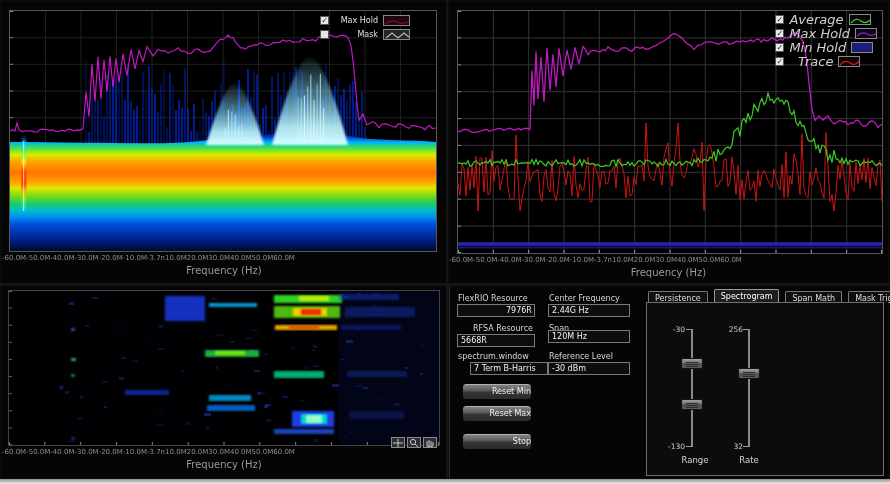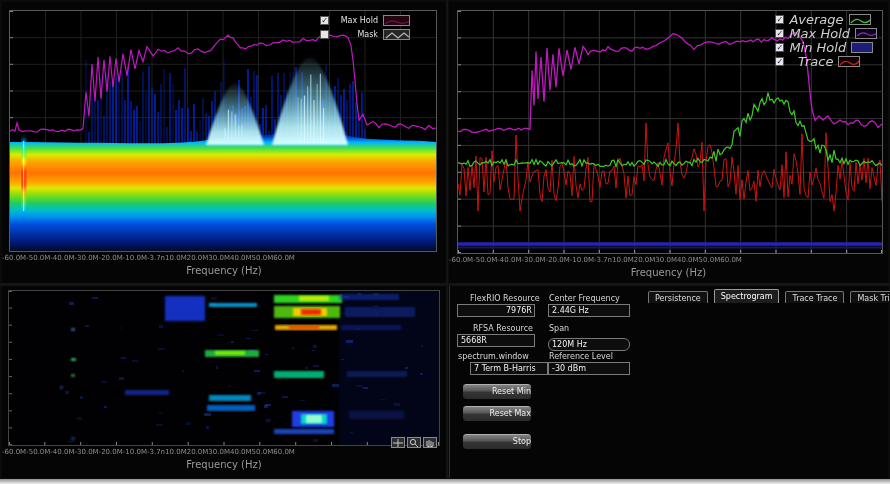--- a/index.html
+++ b/index.html
@@ -596,42 +596,61 @@
         <span class="tick-label">30.0M</span>
         <span class="tick-label">40.0M</span>
         <span class="tick-label">50.0M</span>
         <span class="tick-label">60.0M</span>
       </div>
     <div class="axis-title" id="at-bl">Frequency (Hz)</div>
   </div>
 
   <div class="quad" id="quad-br">
 
-    <div class="ctl-label" style="left:20px;top:8px;">FlexRIO Resource</div>
+    <div class="ctl-label" style="left:8px;top:8px;">FlexRIO Resource</div>
     <div class="field" style="left:7px;top:18px;width:78px;padding-left:48px;">7976R</div>
     <div class="ctl-label" style="left:23px;top:38px;">RFSA Resource</div>
     <div class="field" style="left:7px;top:48px;width:78px;">5668R</div>
     <div class="ctl-label" style="left:8px;top:66px;">spectrum.window</div>
     <div class="field" style="left:7px;top:76px;width:78px;margin-left:13px;">7 Term B-Harris</div>
 
     <div class="ctl-label" style="left:99px;top:8px;">Center Frequency</div>
     <div class="field" style="left:98px;top:18px;width:82px;">2.44G Hz</div>
     <div class="ctl-label" style="left:99px;top:38px;">Span</div>
-    <div class="field" style="left:98px;top:52px;width:82px;border-radius:6px;">120M Hz</div>
+    <div class="field" style="left:98px;top:44px;width:82px;">120M Hz</div>
     <div class="ctl-label" style="left:99px;top:66px;">Reference Level</div>
     <div class="field" style="left:98px;top:76px;width:82px;">-30 dBm</div>
 
     <div class="btn" style="left:12px;top:97px;">Reset Min</div>
     <div class="btn" style="left:12px;top:119px;">Reset Max</div>
     <div class="btn" style="left:12px;top:147px;">Stop</div>
 
     <div class="tabs">
       <span class="tab">Persistence</span>
       <span class="tab active">Spectrogram</span>
-      <span class="tab">Trace Trace</span>
+      <span class="tab">Span Math</span>
       <span class="tab">Mask Trigger</span>
+    </div>
+    <div class="tab-content">
+
+      <div class="smax" style="left:12px;top:22px;width:26px;">-30</div>
+      <div class="stick" style="left:39px;top:26px;"></div>
+      <div class="groove" style="left:44px;top:26px;height:118px;"></div>
+      <div class="handle" style="left:34px;top:55px;"></div>
+      <div class="handle" style="left:34px;top:96px;"></div>
+      <div class="stick" style="left:39px;top:143px;"></div>
+      <div class="smin" style="left:6px;top:139px;width:32px;">-130</div>
+      <div class="scaption" style="left:28px;top:152px;width:40px;">Range</div>
+
+      <div class="smax" style="left:70px;top:22px;width:26px;">256</div>
+      <div class="stick" style="left:96px;top:26px;"></div>
+      <div class="groove" style="left:101px;top:26px;height:118px;"></div>
+      <div class="handle" style="left:91px;top:65px;"></div>
+      <div class="stick" style="left:96px;top:143px;"></div>
+      <div class="smin" style="left:72px;top:139px;width:24px;">32</div>
+      <div class="scaption" style="left:84px;top:152px;width:36px;">Rate</div>
     </div>
   </div>
 
   <div class="vdivider"></div>
   <div class="hdivider"></div>
   <div class="bottom-strip"></div>
 </div>
 
 </body></html>

